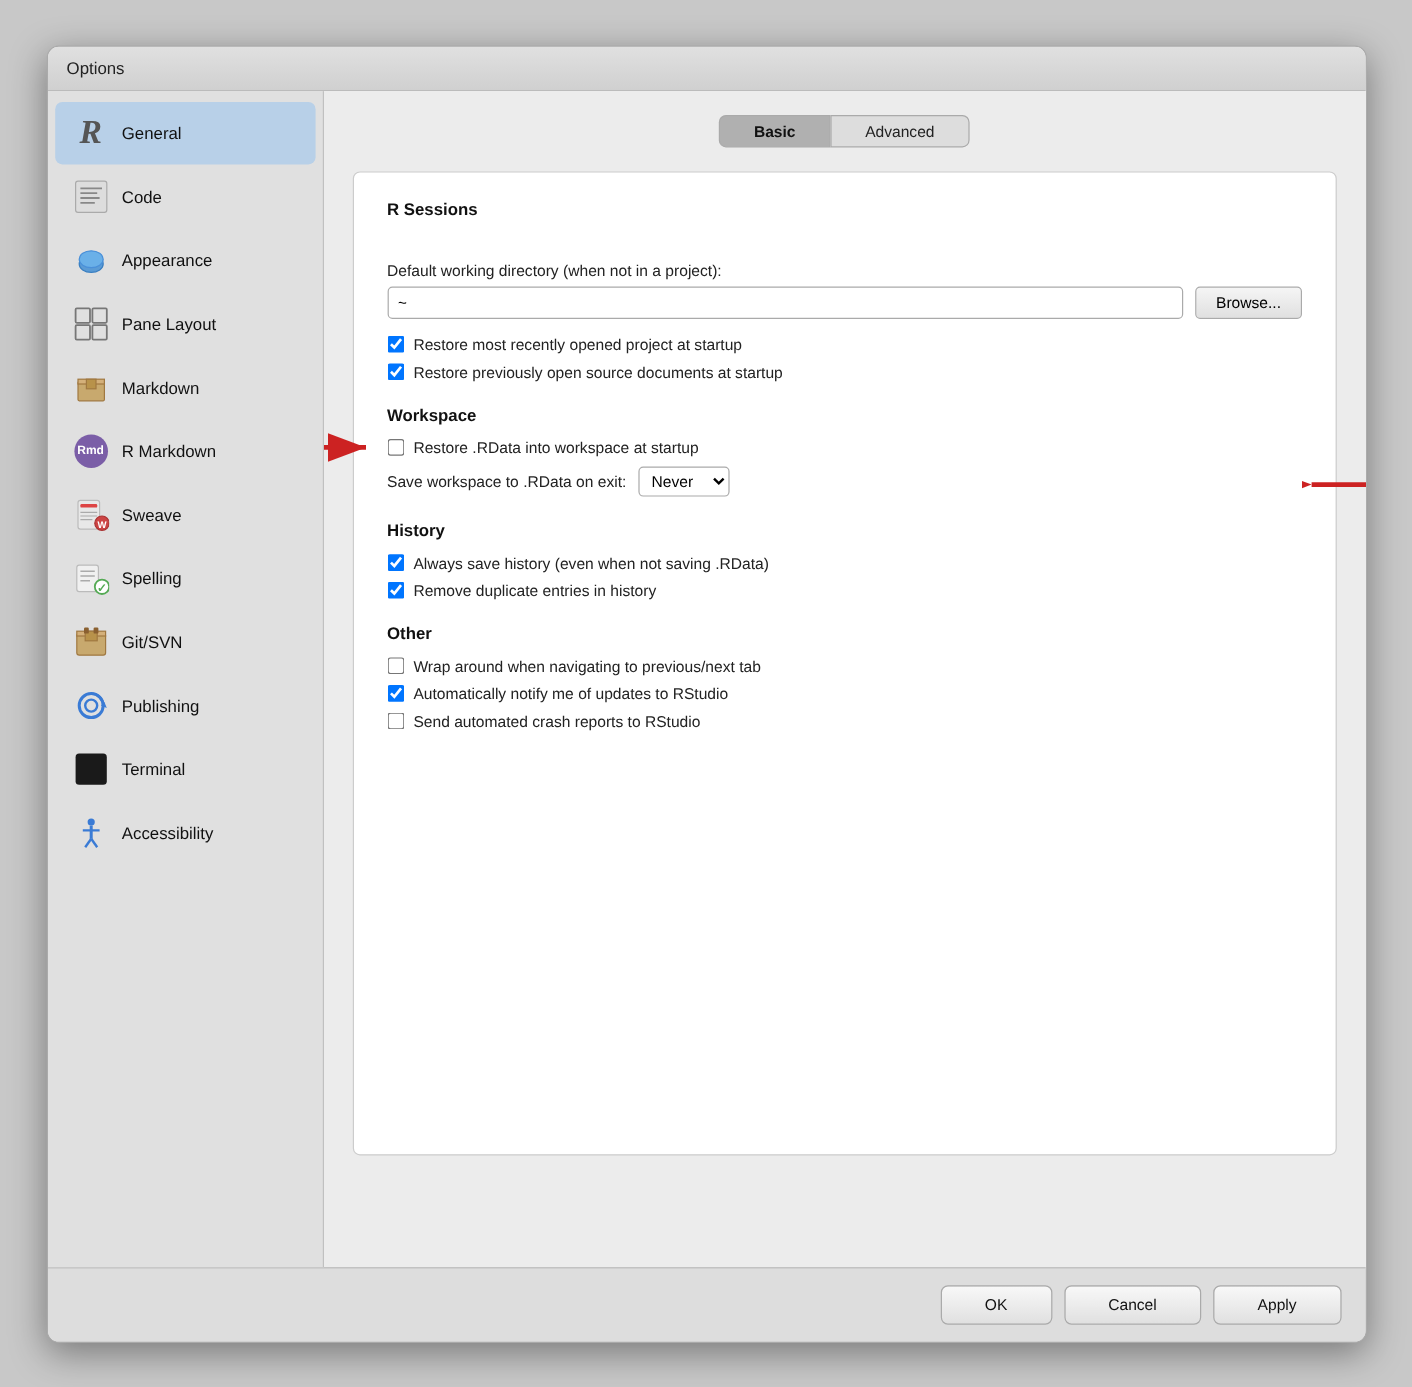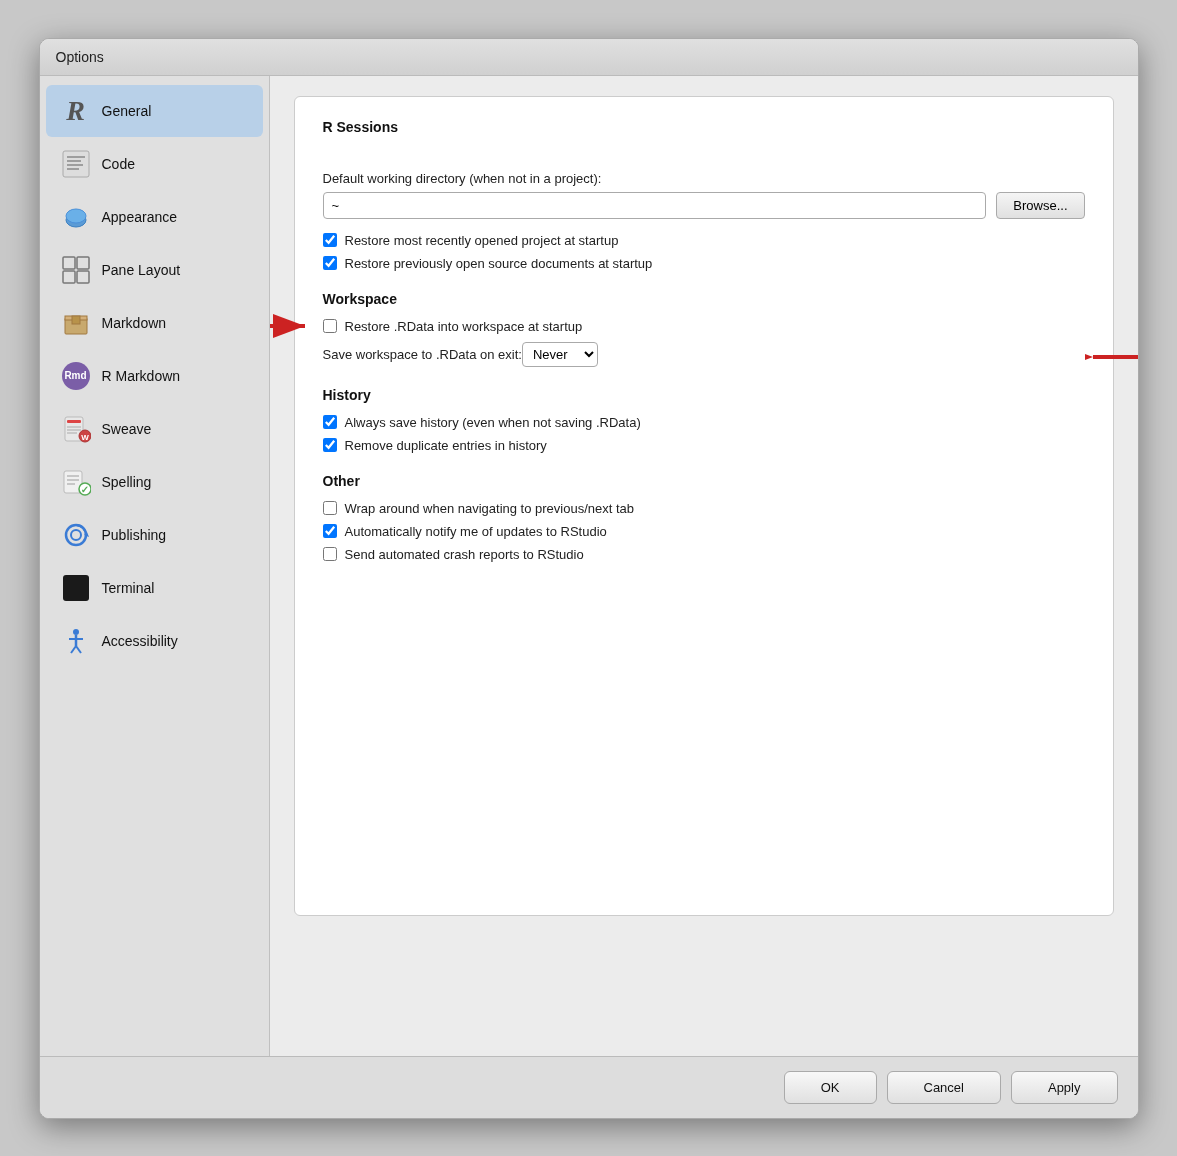--- a/index.html
+++ b/index.html
@@ -153,20 +153,21 @@
       height: 14px;
       cursor: pointer;
     }
     .section-gap {
       margin-top: 20px;
       margin-bottom: 12px;
     }
     .inline-select-row {
       display: flex;
       align-items: center;
+      gap: 10px;
       margin-bottom: 8px;
       font-size: 13px;
       color: #222;
       margin-top: 4px;
     }
     select.inline-select {
       padding: 3px 6px;
       border: 1px solid #aaa;
       border-radius: 4px;
       background: white;
@@ -293,20 +294,32 @@
             <line x1="6" y1="9" x2="18" y2="9" stroke="#aaa" stroke-width="1.2"></line>
             <line x1="6" y1="13" x2="18" y2="13" stroke="#aaa" stroke-width="1.2"></line>
             <line x1="6" y1="17" x2="14" y2="17" stroke="#aaa" stroke-width="1.2"></line>
             <circle cx="24" cy="22" r="6" fill="white" stroke="#5a5" stroke-width="1.5"></circle>
             <text x="24" y="26" text-anchor="middle" fill="#5a5" font-size="10" font-weight="bold">✓</text>
           </svg>
         </div>
         <span class="sidebar-label">Spelling</span>
       </div>
 
+      <div class="sidebar-item">
+        <div class="sidebar-icon">
+          <svg width="30" height="30" viewBox="0 0 30 30">
+            <rect x="3" y="8" width="24" height="18" rx="2" fill="#c8a96e" stroke="#a07840" stroke-width="1"></rect>
+            <rect x="3" y="6" width="24" height="4" fill="#d4b07a" stroke="#a07840" stroke-width="1"></rect>
+            <rect x="10" y="6" width="10" height="8" fill="#b8924a" stroke="#a07840" stroke-width="1"></rect>
+            <rect x="9" y="3" width="4" height="5" fill="#8a6030" rx="1"></rect>
+            <rect x="17" y="3" width="4" height="5" fill="#8a6030" rx="1"></rect>
+          </svg>
+        </div>
+        <span class="sidebar-label">Git/SVN</span>
+      </div>
 
       <div class="sidebar-item">
         <div class="sidebar-icon">
           <svg width="30" height="30" viewBox="0 0 30 30">
             <circle cx="15" cy="15" r="10" fill="none" stroke="#3a7bd5" stroke-width="2.5"></circle>
             <circle cx="15" cy="15" r="5" fill="none" stroke="#3a7bd5" stroke-width="2"></circle>
             <path d="M15 5 A10 10 0 0 1 25 15" fill="none" stroke="#3a7bd5" stroke-width="2"></path>
             <polygon points="26,12 28,17 23,15" fill="#3a7bd5"></polygon>
           </svg>
         </div>
@@ -330,20 +343,24 @@
             <line x1="15" y1="20" x2="20" y2="27" stroke="#3a7bd5" stroke-width="2"></line>
           </svg>
         </div>
         <span class="sidebar-label">Accessibility</span>
       </div>
 
     </div>
 
     <div class="main-content">
 
+      <div class="tab-bar">
+        <button class="tab-btn active">Basic</button>
+        <button class="tab-btn">Advanced</button>
+      </div>
 
       <div class="content-panel">
 
         <div class="section-title">R Sessions</div>
         <div class="field-label">Default working directory (when not in a project):</div>
         <div class="input-row">
           <input class="text-input" type="text" value="~" style="">
           <button class="browse-btn">Browse...</button>
         </div>
         <div class="checkbox-row">

